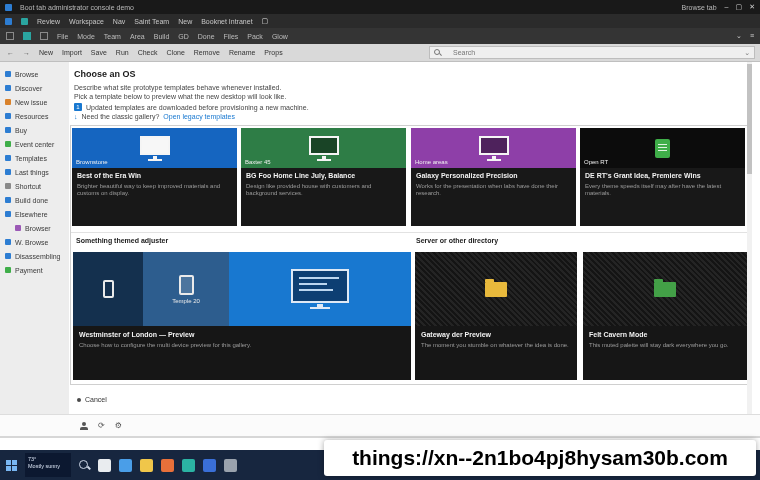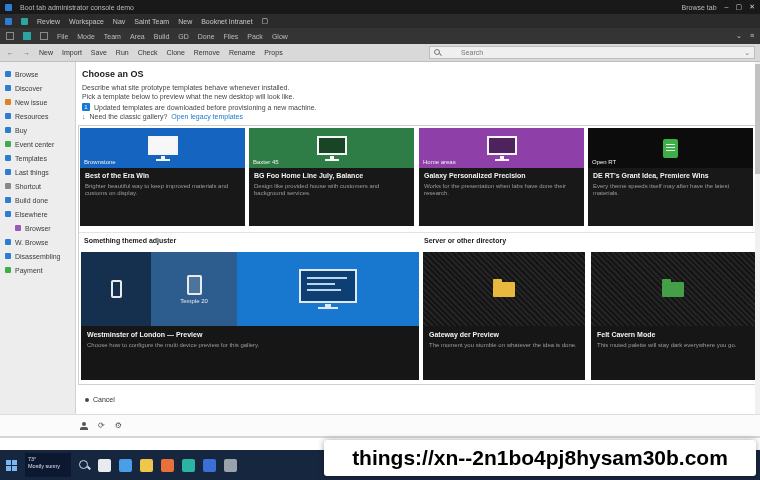--- a/index.html
+++ b/index.html
@@ -26,36 +26,36 @@
     font-size:7px;display:flex;align-items:center;gap:9px;padding:0 6px}
   .tab-sq{width:8px;height:8px;border:1px solid #8a8a8a;flex:none}
   .tab-sq.hl{background:#2aa5a0;border-color:#2aa5a0}
   .tabbar .right{margin-left:auto;display:flex;gap:8px;color:#d5d5d5}
 
   
   .toolbar{position:absolute;left:0;top:44px;width:760px;height:18px;background:#d9d9d9;
     border-bottom:1px solid #bfbfbf;color:#333;font-size:7px;display:flex;align-items:center;gap:9px;padding:0 7px}
   .toolbar .nav{color:#555}
   .search-box{position:absolute;right:5px;top:2px;width:326px;height:13px;background:#efefef;
-    border:1px solid #bdbdbd;display:flex;align-items:center;gap:20px;padding:0 4px}
+    border:1px solid #bdbdbd;display:flex;align-items:center;gap:12px;padding:0 4px}
   .icon-search{width:7px;height:7px;position:relative;flex:none}
   .icon-search::before{content:"";position:absolute;left:0;top:0;width:4px;height:4px;border:1px solid #777;border-radius:50%}
   .icon-search::after{content:"";position:absolute;left:4.5px;top:4.5px;width:3px;height:1px;background:#777;transform:rotate(45deg)}
   .search-box input{flex:1;border:none;background:transparent;outline:none;font-size:7px;color:#555;font-family:"Liberation Sans",sans-serif}
   .search-box .chev{color:#777;font-size:7px}
 
   
   .sidebar{position:absolute;left:0;top:62px;width:76px;height:352px;background:#ededed;
     border-right:1px solid #d2d2d2;padding:5px 0;font-size:7px;color:#3a3a3a}
   .side-item{display:flex;align-items:center;gap:4px;height:14px;padding:0 5px;cursor:default;white-space:nowrap;overflow:hidden}
   .side-item .ic{width:6px;height:6px;border-radius:1px;flex:none;background:#999}
   .side-item.child{padding-left:15px}
 
   
-  .main{position:absolute;left:77px;top:62px;width:683px;height:352px;background:#fff}
+  .main{position:absolute;left:69px;top:62px;width:683px;height:352px;background:#fff}
   .heading{position:absolute;left:5px;top:7px;font-size:9px;font-weight:bold;color:#1a1a1a}
   .intro{position:absolute;left:5px;top:21px;font-size:7px;color:#454545;line-height:9px}
   .note{position:absolute;left:5px;font-size:7px;color:#454545;display:flex;align-items:center;gap:4px}
   .note.n1{top:41px}.note.n2{top:51px}
   .note-num{width:8px;height:8px;background:#1878d0;color:#fff;font-size:6px;display:flex;align-items:center;justify-content:center;border-radius:1px;flex:none}
   .dl{color:#1878d0;font-size:7px}
   .note-link{color:#1878d0;cursor:pointer}
 
   .panel{position:absolute;left:1px;top:63px;width:678px;height:260px;border:1px solid #cfcfcf;background:#fff}
   .pdiv{position:absolute;left:0;top:106px;width:100%;height:1px;background:#e2e2e2}

